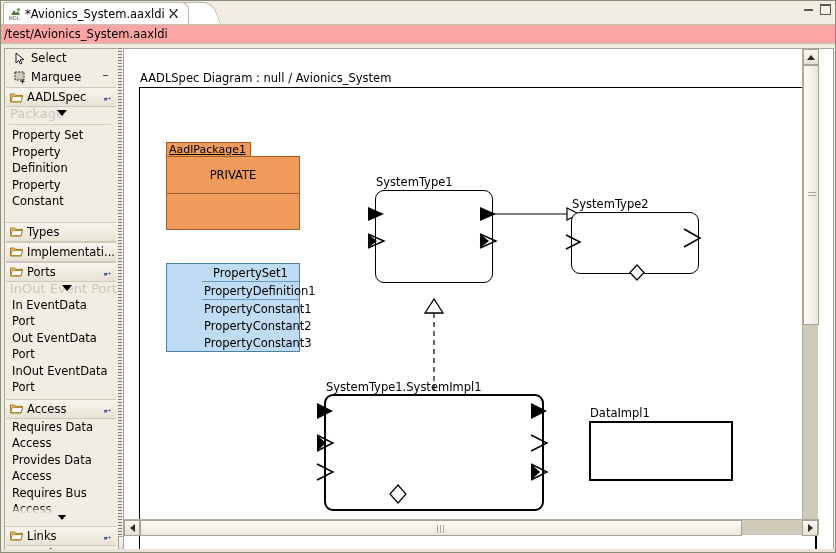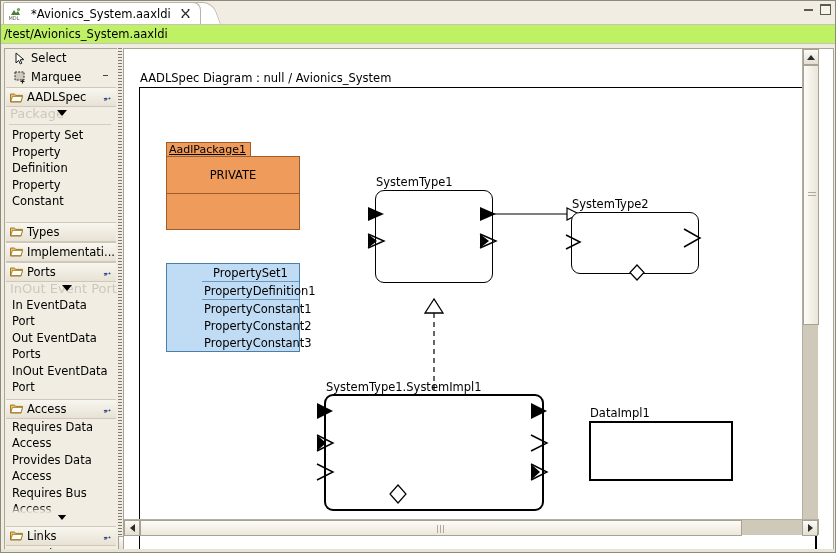--- a/index.html
+++ b/index.html
@@ -27,21 +27,21 @@
     border-bottom: 1px solid #c8c3b4;
   }
   .tab {
     position: absolute; left: 2px; top: 1px;
     height: 22px;
     padding: 0 10px 0 4px;
     background: #ffffff;
     border: 1px solid #b9b4a5;
     border-bottom: none;
     border-radius: 2px 8px 0 0;
-    display: flex; align-items: center; gap: 8px;
+    display: flex; align-items: center; gap: 2px;
     font-size: 11.5px; color: #000;
     white-space: nowrap;
   }
   .tab-shadow {
     position: absolute; left: 178px; top: 1px;
     width: 42px; height: 22px;
     background: #ffffff;
     border-top: 1px solid #b9b4a5;
     border-right: 1px solid #b9b4a5;
     border-radius: 0 10px 0 0;
@@ -68,21 +68,21 @@
     width: 11px; height: 11px;
     border: 1px solid #5a5a50;
     border-top-width: 2px;
     background: #f6f3ea;
   }
 
   
   .pathbar {
     position: absolute; left: 0; top: 24px;
     width: 836px; height: 19px;
-    background: #bef264;
+    background: #fca5a5;
     border-bottom: 1px solid #c8c3b4;
     display: flex; align-items: center;
     padding-left: 3px;
     font-size: 11.5px; color: #000;
   }
 
   
   .body {
     position: absolute; left: 0; top: 44px;
     width: 836px; height: 509px;
@@ -447,21 +447,21 @@
           </svg>
         </span>
         <span>Ports</span>
         <span class="pin">➶</span>
       </div>
       <div class="pal-faded">
         <span>InOut Event Port</span>
         <span class="arrow-down-blk" style="left:57px;"></span>
       </div>
       <div class="pal-entry">In EventData Port</div>
-      <div class="pal-entry">Out EventData Ports</div>
+      <div class="pal-entry">Out EventData Port</div>
       <div class="pal-entry">InOut EventData Port</div>
 
       <div class="pal-drawer" style="margin-top:3px;">
         <span class="folder-ic">
           <svg width="13" height="11" viewBox="0 0 13 11">
             <path d="M0.5 2 L4.5 2 L5.6 3.4 L12.5 3.4 L11 10 L0.5 10 Z" fill="#f2c070" stroke="#9b7218" stroke-width="0.9"></path>
             <path d="M2.5 4.4 L12.5 4.4 L11 9.6 L0.8 9.6 Z" fill="#ffffff" stroke="#9b7218" stroke-width="0.8"></path>
           </svg>
         </span>
         <span>Access</span>

